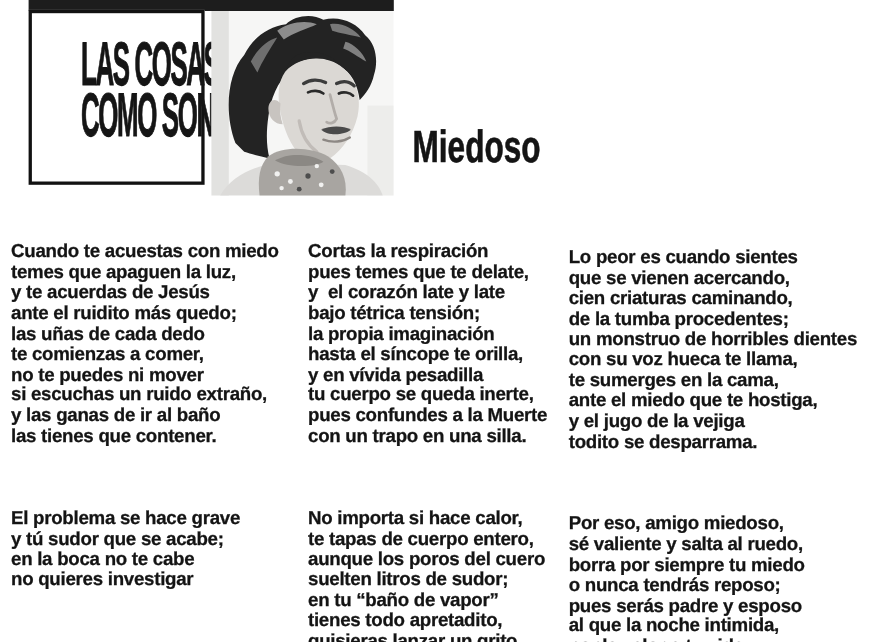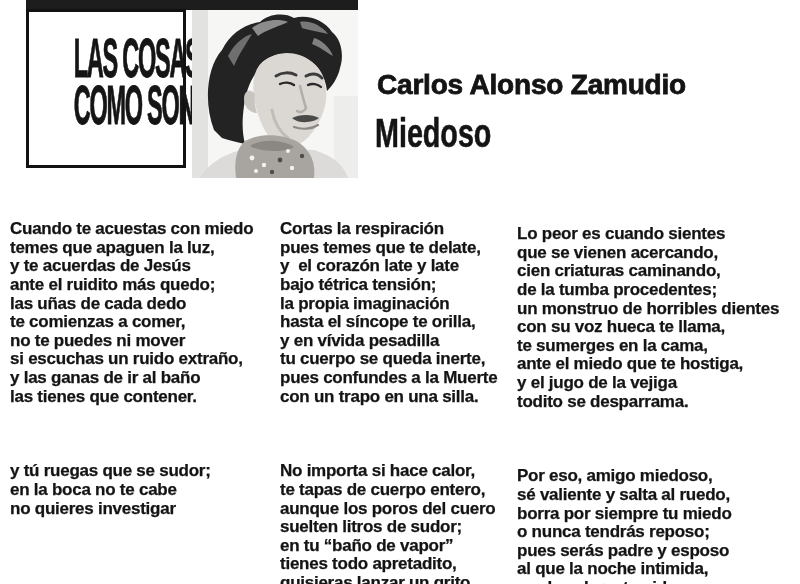--- a/index.html
+++ b/index.html
@@ -159,26 +159,25 @@
       <circle cx="72" cy="155" r="2.2" fill="#f1f1f0"></circle>
       <circle cx="88" cy="150" r="2.4" fill="#4d4d4d"></circle>
       <circle cx="100" cy="158" r="2.2" fill="#f1f1f0"></circle>
       <circle cx="110" cy="146" r="2.2" fill="#4d4d4d"></circle>
       <circle cx="80" cy="162" r="2.2" fill="#4d4d4d"></circle>
       <circle cx="64" cy="161" r="2" fill="#f1f1f0"></circle>
       <circle cx="96" cy="141" r="2" fill="#f1f1f0"></circle>
     </svg>
   </div>
 
-  <div class="byline">Carlos Alonso Zamudio</div>
   <div class="title">Miedoso</div>
 
   <div class="col col-1">
     <div class="stanza"><div class="poem-line">Cuando te acuestas con miedo</div><div class="poem-line">temes que apaguen la luz,</div><div class="poem-line">y te acuerdas de Jesús</div><div class="poem-line">ante el ruidito más quedo;</div><div class="poem-line">las uñas de cada dedo</div><div class="poem-line">te comienzas a comer,</div><div class="poem-line">no te puedes ni mover</div><div class="poem-line">si escuchas un ruido extraño,</div><div class="poem-line">y las ganas de ir al baño</div><div class="poem-line">las tienes que contener.</div></div>
-    <div class="stanza"><div class="poem-line">y tú ruegas que se sudor;</div><div class="poem-line">en la boca no te cabe</div><div class="poem-line">no quieres investigar</div></div>
+    <div class="stanza"><div class="poem-line">El problema se hace grave</div><div class="poem-line">y tú sudor que se acabe;</div><div class="poem-line">en la boca no te cabe</div><div class="poem-line">no quieres investigar</div></div>
   </div>
 
   <div class="col col-2">
     <div class="stanza"><div class="poem-line">Cortas la respiración</div><div class="poem-line">pues temes que te delate,</div><div class="poem-line">y  el corazón late y late</div><div class="poem-line">bajo tétrica tensión;</div><div class="poem-line">la propia imaginación</div><div class="poem-line">hasta el síncope te orilla,</div><div class="poem-line">y en vívida pesadilla</div><div class="poem-line">tu cuerpo se queda inerte,</div><div class="poem-line">pues confundes a la Muerte</div><div class="poem-line">con un trapo en una silla.</div></div>
     <div class="stanza"><div class="poem-line">No importa si hace calor,</div><div class="poem-line">te tapas de cuerpo entero,</div><div class="poem-line">aunque los poros del cuero</div><div class="poem-line">suelten litros de sudor;</div><div class="poem-line">en tu “baño de vapor”</div><div class="poem-line">tienes todo apretadito,</div><div class="poem-line">quisieras lanzar un grito,</div></div>
   </div>
 
   <div class="col col-3">
     <div class="stanza"><div class="poem-line">Lo peor es cuando sientes</div><div class="poem-line">que se vienen acercando,</div><div class="poem-line">cien criaturas caminando,</div><div class="poem-line">de la tumba procedentes;</div><div class="poem-line">un monstruo de horribles dientes</div><div class="poem-line">con su voz hueca te llama,</div><div class="poem-line">te sumerges en la cama,</div><div class="poem-line">ante el miedo que te hostiga,</div><div class="poem-line">y el jugo de la vejiga</div><div class="poem-line">todito se desparrama.</div></div>
     <div class="stanza"><div class="poem-line">Por eso, amigo miedoso,</div><div class="poem-line">sé valiente y salta al ruedo,</div><div class="poem-line">borra por siempre tu miedo</div><div class="poem-line">o nunca tendrás reposo;</div><div class="poem-line">pues serás padre y esposo</div><div class="poem-line">al que la noche intimida,</div><div class="poem-line">ponle valor a tu vida,</div></div>

